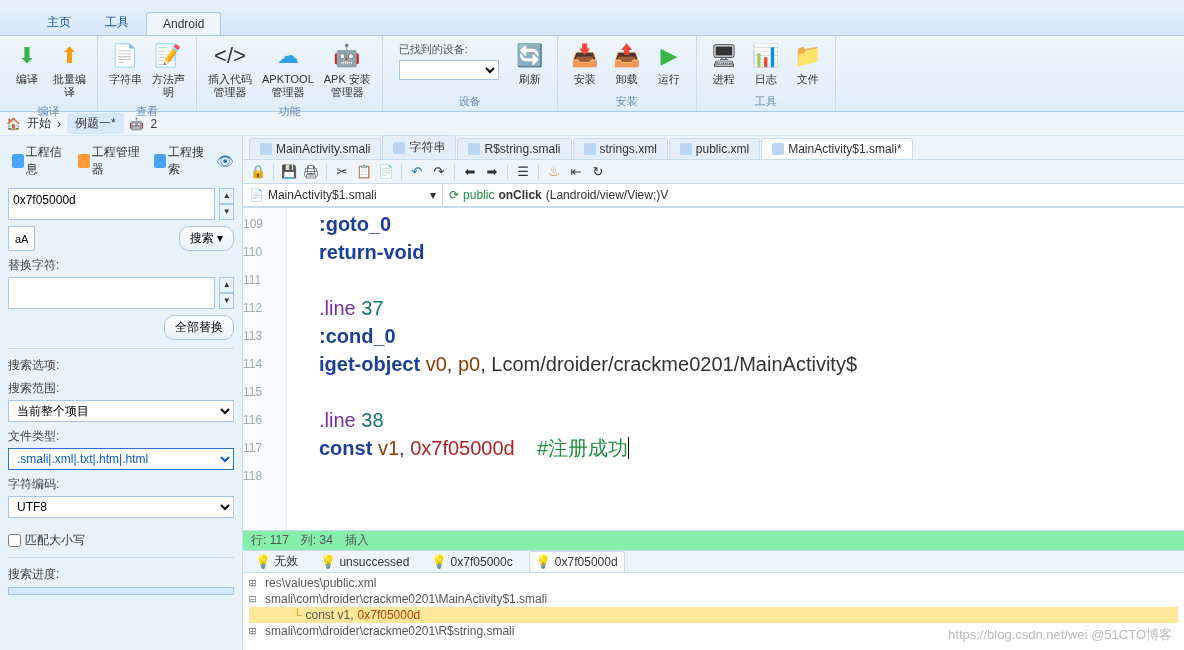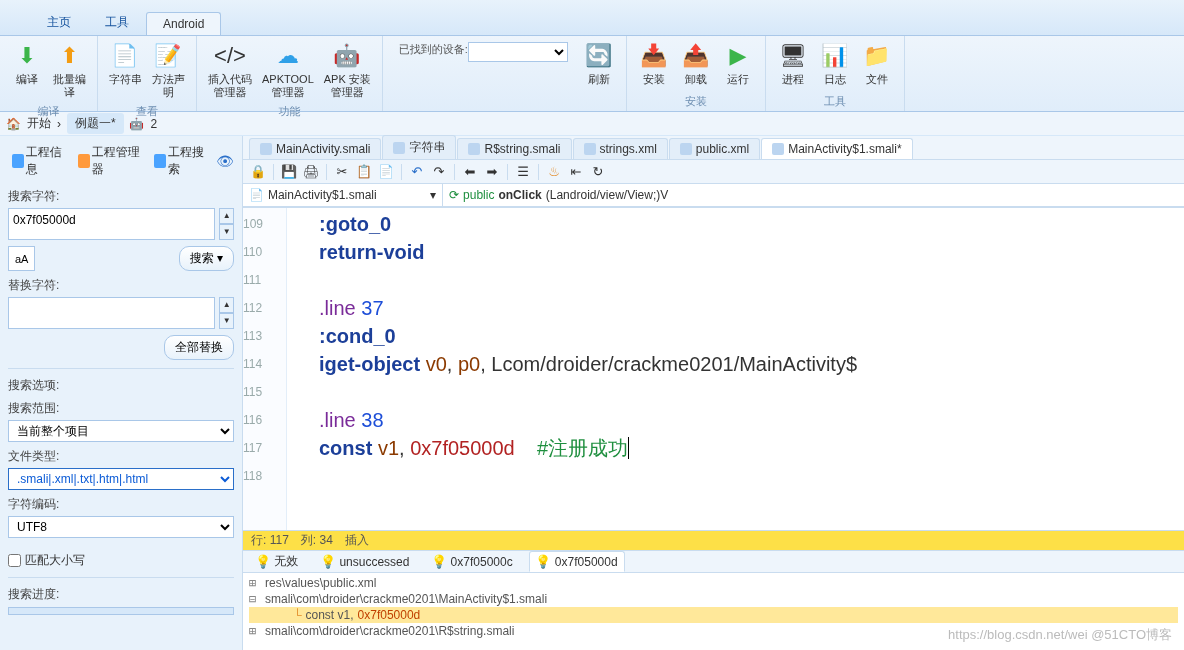--- a/index.html
+++ b/index.html
@@ -11,21 +11,21 @@
 .top-tab.active { background:#eef5fc; border-color:#a9c7e8; color:#333; }
 
 
 .ribbon { background:linear-gradient(#eef5fc,#e0edfa); height:76px; display:flex; border-bottom:1px solid #a9c7e8; }
 .ribbon-group { display:flex; flex-direction:column; border-right:1px solid #c9dcef; }
 .ribbon-items { display:flex; align-items:flex-start; padding:2px 6px; flex:1; }
 .ribbon-label { text-align:center; font-size:11px; color:#6c8db0; padding:1px 0 2px; }
 .r-btn { display:flex; flex-direction:column; align-items:center; padding:2px 5px; cursor:pointer; border-radius:3px; min-width:42px; }
 .r-icon { width:32px; height:32px; display:flex; align-items:center; justify-content:center; font-size:22px; }
 .r-txt { font-size:11px; text-align:center; line-height:13px; margin-top:1px; white-space:pre; }
-.device-box { display:flex; padding:4px 10px; }
+.device-box { display:flex; flex-direction:column; padding:4px 10px; }
 .device-box label { font-size:11px; color:#555; margin-bottom:3px; }
 .device-box select { width:100px; height:20px; border:1px solid #a9c7e8; background:#fff; }
 
 
 .crumb { height:24px; background:#eef5fc; display:flex; align-items:center; padding:0 6px; gap:6px; border-bottom:1px solid #d6e8f9; font-size:12px; }
 .crumb .home { color:#2a6fc9; }
 .crumb-step { display:inline-flex; align-items:center; gap:4px; padding:2px 8px; border-radius:3px; background:#d6e8f9; }
 
 
 .main { display:flex; height:526px; }
@@ -71,29 +71,29 @@
 .nav-method .pub { color:#1f8f3f; }
 .nav-method .name { font-weight:bold; }
 
 
 .code-area { flex:1; display:flex; background:#fff; font-family:Consolas,"Courier New",monospace; font-size:20px; line-height:28px; overflow:hidden; }
 .gutter { width:44px; text-align:right; padding:2px 26px 2px 0; color:#9aa; background:#fafcff; border-right:1px solid #e3eef9; font-size:12px; line-height:28px; }
 .code { padding:2px 0 2px 32px; white-space:pre; }
 .kw { color:#1c3f99; font-weight:bold; }
 .lbl { color:#1c3f99; font-weight:bold; }
 .dir { color:#7a2b99; font-weight:normal; }
-.num { color:#1d4ed8; }
+.num { color:#0f766e; }
 .reg { color:#8b3a00; }
 .hex { color:#b22222; }
 .c-comment { color:#1f8f3f; }
 .cursor { border-right:1px solid #000; animation:blink 1s infinite; }
 @keyframes blink { 50% { border-color:transparent; } }
 
 
-.status { height:20px; background:#fde047; border-top:1px solid #c9dcef; display:flex; align-items:center; font-size:12px; padding:8px 8px; gap:12px; color:#555; }
+.status { height:20px; background:#86efac; border-top:1px solid #c9dcef; display:flex; align-items:center; font-size:12px; padding:8px 8px; gap:12px; color:#555; }
 
 
 .results { height:112px; background:#fff; border-top:1px solid #c9dcef; display:flex; flex-direction:column; font-size:12px; }
 .res-tabs { height:22px; display:flex; align-items:center; padding:0 6px; gap:10px; background:#eef5fc; border-bottom:1px solid #c9dcef; }
 .res-tab { display:flex; align-items:center; gap:3px; padding:2px 6px; cursor:pointer; }
 .res-tab.active { background:#fff; border:1px solid #c9dcef; border-bottom-color:#fff; border-radius:3px 3px 0 0; }
 .bulb { color:#e0b000; font-size:13px; }
 .res-list { flex:1; overflow:auto; padding:2px 6px; }
 .res-row { display:flex; align-items:center; gap:4px; padding:1px 0; color:#555; }
 .res-row .pm { color:#888; font-family:monospace; width:12px; }
@@ -166,20 +166,21 @@
         <label>已找到的设备:</label>
         <select></select>
       </div>
       <div id="rg-device">
           <div class="r-btn">
             <div class="r-icon" style="color: rgb(47, 160, 232);">🔄</div>
             <div class="r-txt">刷新</div>
           </div>
         </div>
     </div>
+    <div class="ribbon-label">设备</div>
   </div>
   <div class="ribbon-group">
     <div class="ribbon-items" id="rg-install">
         <div class="r-btn">
           <div class="r-icon" style="color: rgb(227, 139, 40);">📥</div>
           <div class="r-txt">安装</div>
         </div>
         <div class="r-btn">
           <div class="r-icon" style="color: rgb(232, 77, 47);">📤</div>
           <div class="r-txt">卸载</div>
@@ -232,21 +233,20 @@
           <span>工程管理器</span>
         </span>
       <span class="lt">
           <span class="ico"></span>
           <span>工程搜索</span>
         </span>
       <span class="eye">👁</span>
     </div>
 
     <div class="field">
-      <span class="field-lbl">搜索字符:</span>
       <div class="field-row">
         <textarea class="sbox" style="">0x7f05000d</textarea>
         <div class="scroll-narrow">
             <div class="scroll-btn">▲</div>
             <div class="scroll-btn">▼</div>
           </div>
       </div>
       <div class="field-row" style="margin-top:6px;justify-content:space-between">
         <button class="aA">aA</button>
         <button class="mini-btn"><span>搜索</span> ▾</button>

